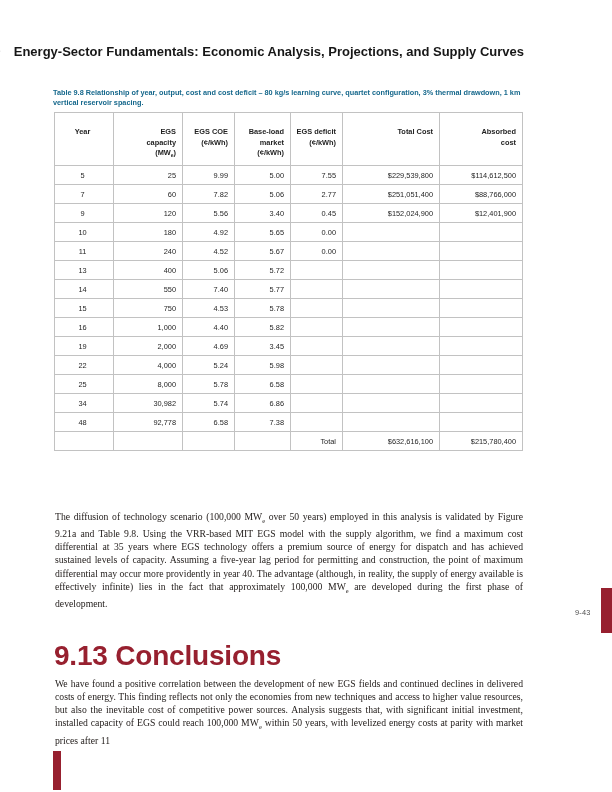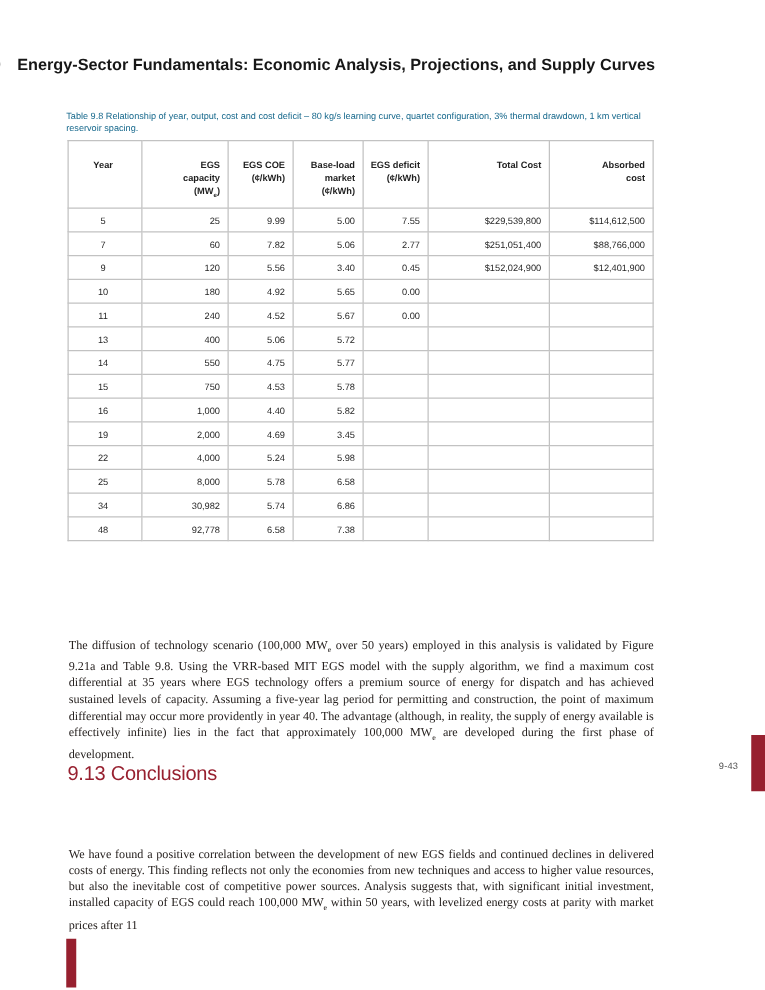--- a/index.html
+++ b/index.html
@@ -14,21 +14,21 @@
   .running-head {
     position:absolute; top:16px; right:88px; white-space:nowrap;
     font-size:13px; color:#4d4d4d;margin-top:28px;
   }
   .running-head .chap { margin-right:9px; letter-spacing:0.3px; }
   .running-head .rh-title { font-weight:bold; color:#171717; }
 
   
   .caption {
     position:absolute; top:88px; left:53px; width:472px;
-    font-size:7.3px; font-weight:normal; line-height:9.8px;
+    font-size:7.3px; font-weight:bold; line-height:9.8px;
     color:var(--caption-teal,#16688c);
   }
 
   
   .datatable {
     position:absolute; top:112px; left:54px; width:468px;
     border-collapse:collapse; table-layout:fixed;
     font-size:7.4px; color:#1f1f1f;
   }
   .datatable th, .datatable td {
@@ -60,22 +60,22 @@
     position:absolute; top:608px; left:575px;
     font-size:7.4px; color:#4d4d4d; letter-spacing:0.2px;
   }
   .side-tab {
     position:absolute; top:588px; right:0; width:11px; height:45px;
     background:var(--maroon,#97202f);
   }
 
   
   .section-heading {
-    position:absolute; top:612px; left:54px;
-    font-size:16px; line-height:1; font-weight:400;
+    position:absolute; top:642px; left:54px;
+    font-size:28px; line-height:1; font-weight:700;
     color:var(--maroon,#97202f); letter-spacing:-0.2px;
   }
 
   
   .corner-bar {
     position:absolute; left:53px; top:751px; width:8px; height:39px;
     background:var(--maroon,#97202f);
   }
 </style>
 </head>
@@ -169,21 +169,21 @@
           <td>400</td>
           <td>5.06</td>
           <td>5.72</td>
           <td></td>
           <td></td>
           <td></td>
         </tr>
         <tr>
           <td>14</td>
           <td>550</td>
-          <td>4.75</td>
+          <td>7.40</td>
           <td>5.77</td>
           <td></td>
           <td></td>
           <td></td>
         </tr>
         <tr>
           <td>15</td>
           <td>750</td>
           <td>4.53</td>
           <td>5.78</td>
@@ -238,20 +238,29 @@
         </tr>
         <tr>
           <td>48</td>
           <td>92,778</td>
           <td>6.58</td>
           <td>7.38</td>
           <td></td>
           <td></td>
           <td></td>
         </tr>
+        <tr>
+          <td></td>
+          <td></td>
+          <td></td>
+          <td></td>
+          <td>Total</td>
+          <td>$632,616,100</td>
+          <td>$215,780,400</td>
+        </tr>
       </tbody>
   </table>
 
   <p class="body-para para1">The diffusion of technology scenario (100,000 MW<sub>e</sub> over 50 years) employed in this analysis is validated by Figure 9.21a and Table 9.8. Using the VRR-based MIT EGS model with the supply algorithm, we find a maximum cost differential at 35 years where EGS technology offers a premium source of energy for dispatch and has achieved sustained levels of capacity. Assuming a five-year lag period for permitting and construction, the point of maximum differential may occur more providently in year 40. The advantage (although, in reality, the supply of energy available is effectively infinite) lies in the fact that approximately 100,000 MW<sub>e</sub> are developed during the first phase of development.</p>
 
   <div class="page-num">9-43</div>
   <div class="side-tab"></div>
 
   <h1 class="section-heading">9.13 Conclusions</h1>
 

